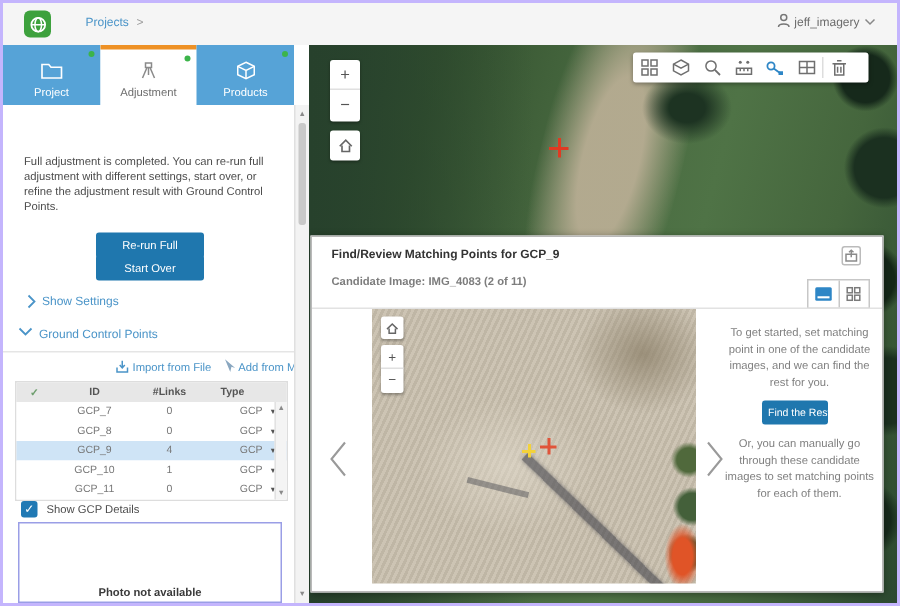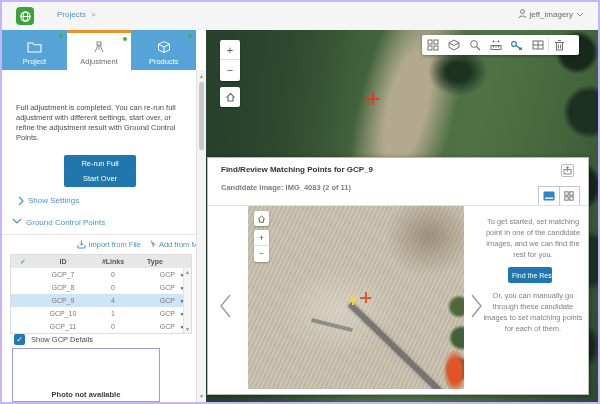--- a/index.html
+++ b/index.html
@@ -44,21 +44,21 @@
   .tc-id { width:56px; text-align:center; }
   .tc-links { width:44px; text-align:center; }
   .tc-type { width:40px; text-align:right; }
   .tc-dd { width:14px; text-align:center; color:#555; font-size:5px; cursor:pointer; }
   .tbl-sb { position:absolute; right:0; top:13px; bottom:0; width:8px; background:#f4f4f4; border-left:1px solid #e2e2e2; font-size:5px; color:#8a8a8a; text-align:center; line-height:8px; cursor:pointer; }
   .tbl-sb .sb-dn { position:absolute; bottom:0; left:0; right:0; }
 
   .gcp-details { position:absolute; left:12px; top:304px; display:flex; align-items:center; gap:6px; }
   .cbx { width:11px; height:11px; background:#2079b4; border-radius:2px; color:#fff; font-size:8px; line-height:11px; text-align:center; cursor:pointer; }
   .cbx-label { font-size:7.5px; color:#4c4c4c; }
-  .photobox { position:absolute; left:10px; top:318px; width:148px; height:54px; border:1px solid #9a9ee6; background:#fff; }
+  .photobox { position:absolute; left:10px; top:318px; width:176px; height:54px; border:1px solid #9a9ee6; background:#fff; }
   .photobox .ph-text { position:absolute; bottom:2px; left:0; right:0; text-align:center; font-size:7.5px; font-weight:bold; color:#3a3a3a; }
 
   .panel-sb { position:absolute; right:0; top:40px; width:10px; height:332px; background:#f3f3f3; border-left:1px solid #e0e0e0; font-size:5px; color:#8a8a8a; text-align:center; cursor:pointer; }
   .panel-sb .sb-up { position:absolute; top:3px; left:0; right:0; }
   .panel-sb .sb-dn { position:absolute; bottom:3px; left:0; right:0; }
   .panel-sb .thumb { position:absolute; top:12px; left:2px; width:5px; height:68px; background:#c9c9c9; border-radius:2px; }
 
   
   .map { position:absolute; left:204px; top:28px; width:392px; height:372px; overflow:hidden; background:linear-gradient(105deg,#2a452f 0%,#33512f 18%,#47683f 40%,#4f7346 60%,#45663d 78%,#2c4930 100%); cursor:crosshair; }
   .m-dark-left { position:absolute; left:0; top:0; width:150px; height:372px; background:linear-gradient(90deg,#27412c,rgba(39,65,44,0)); }

